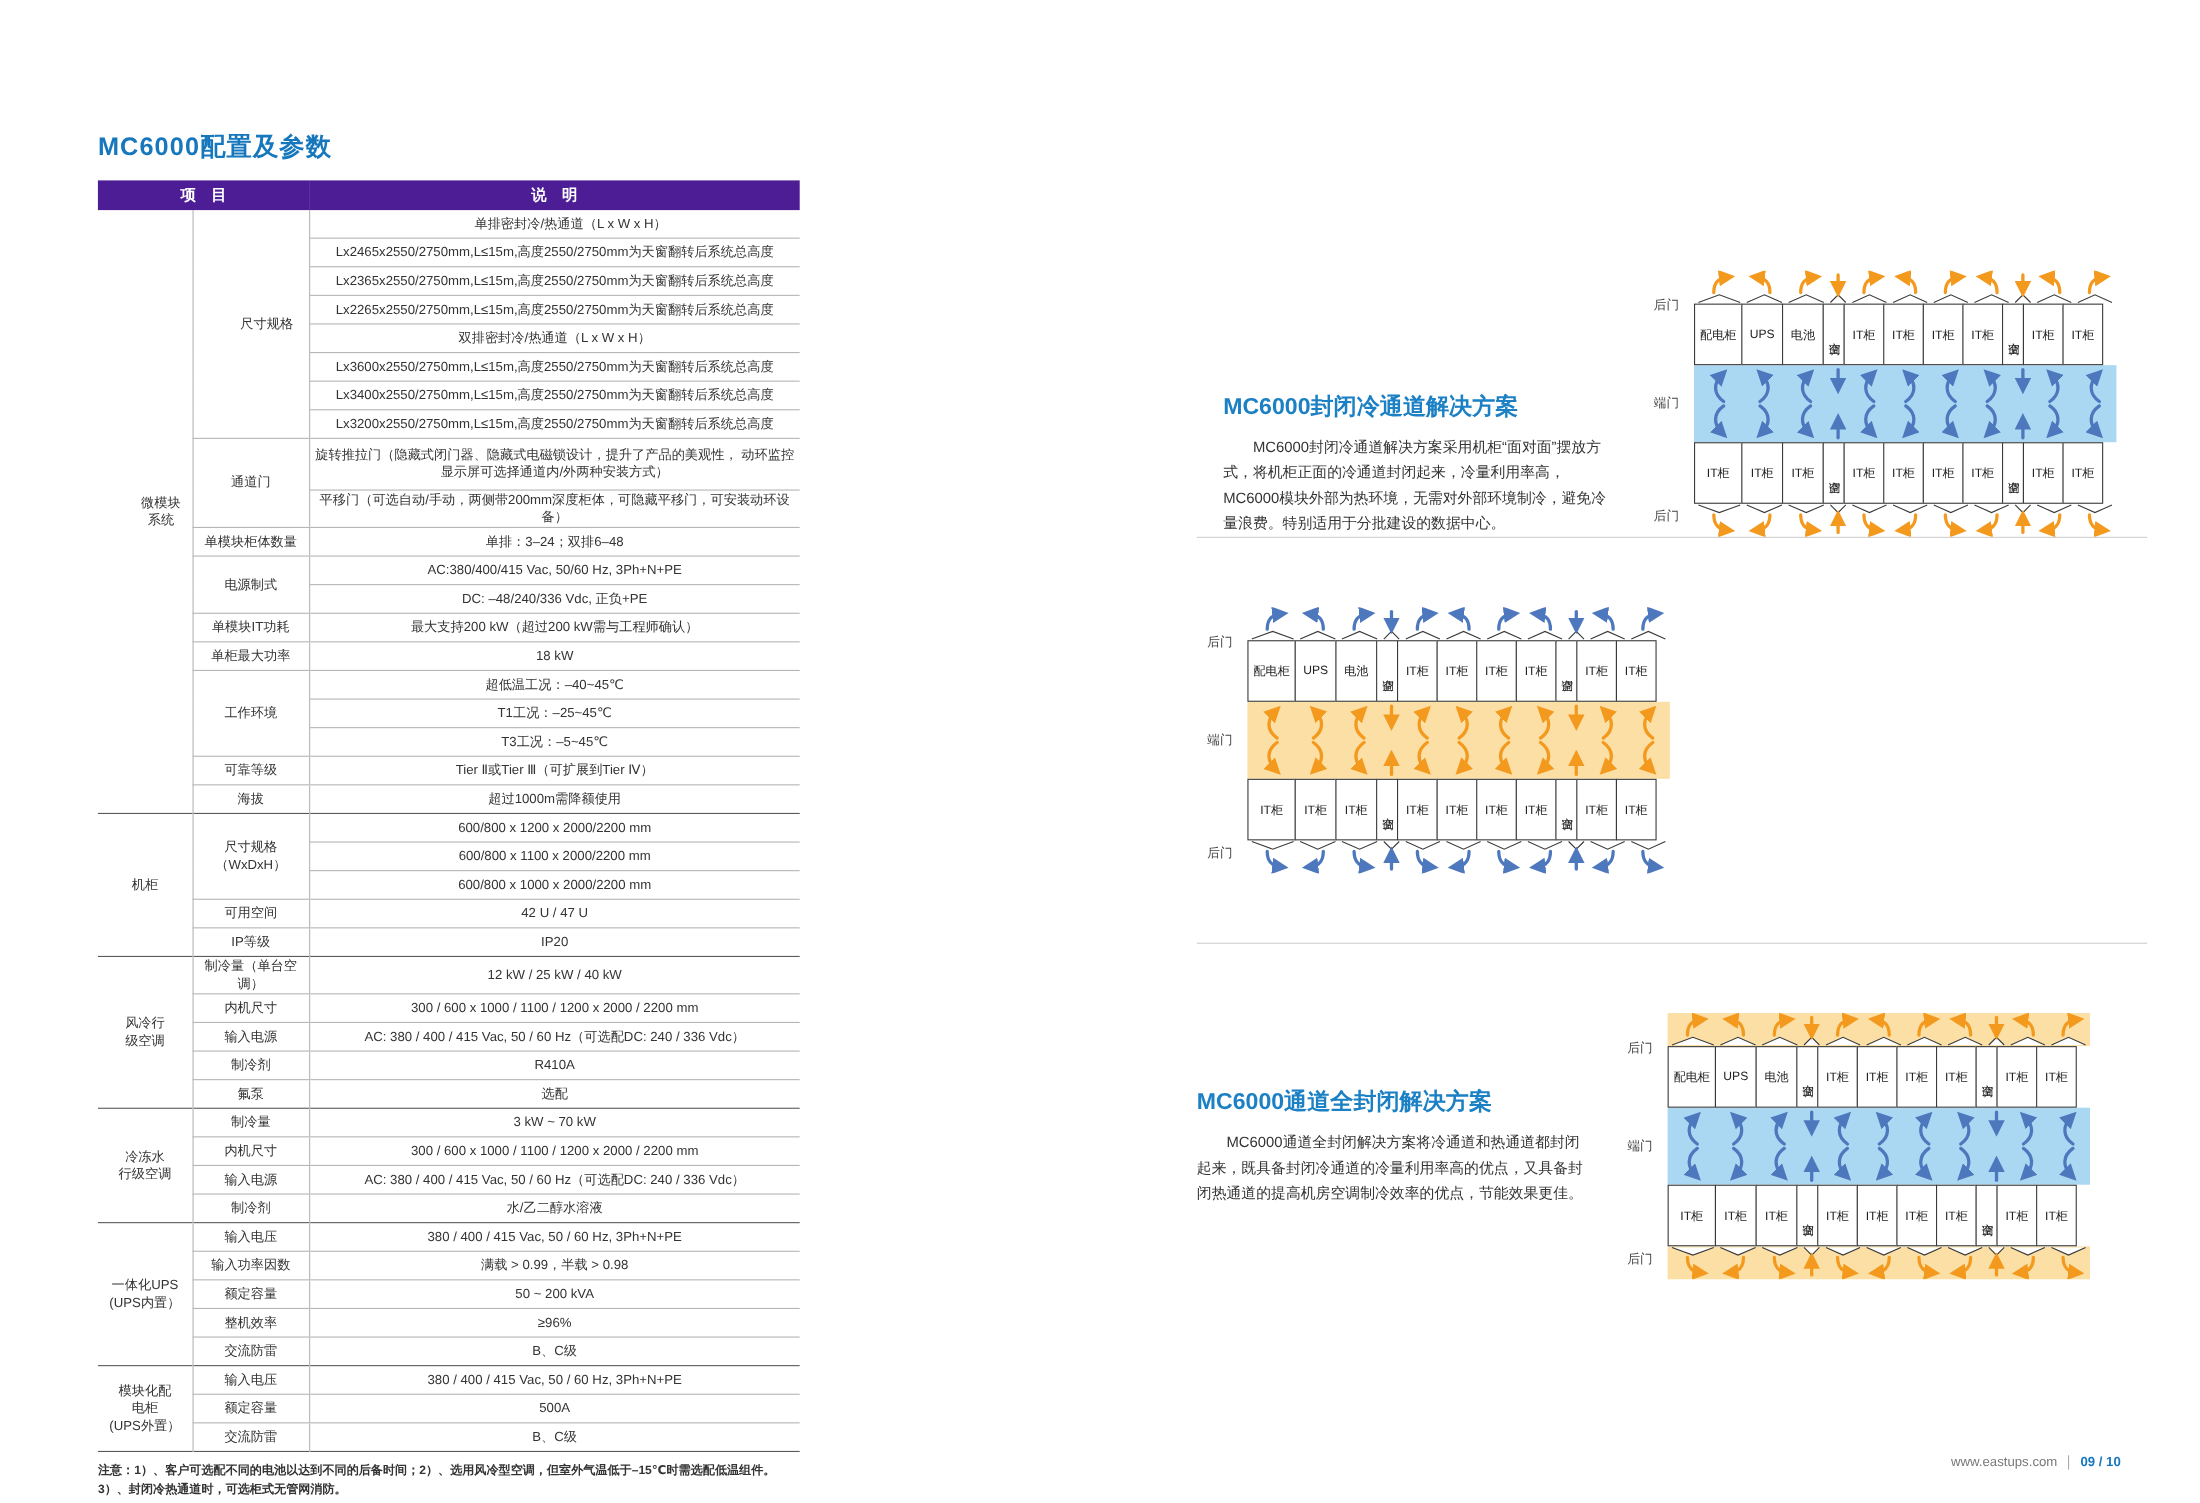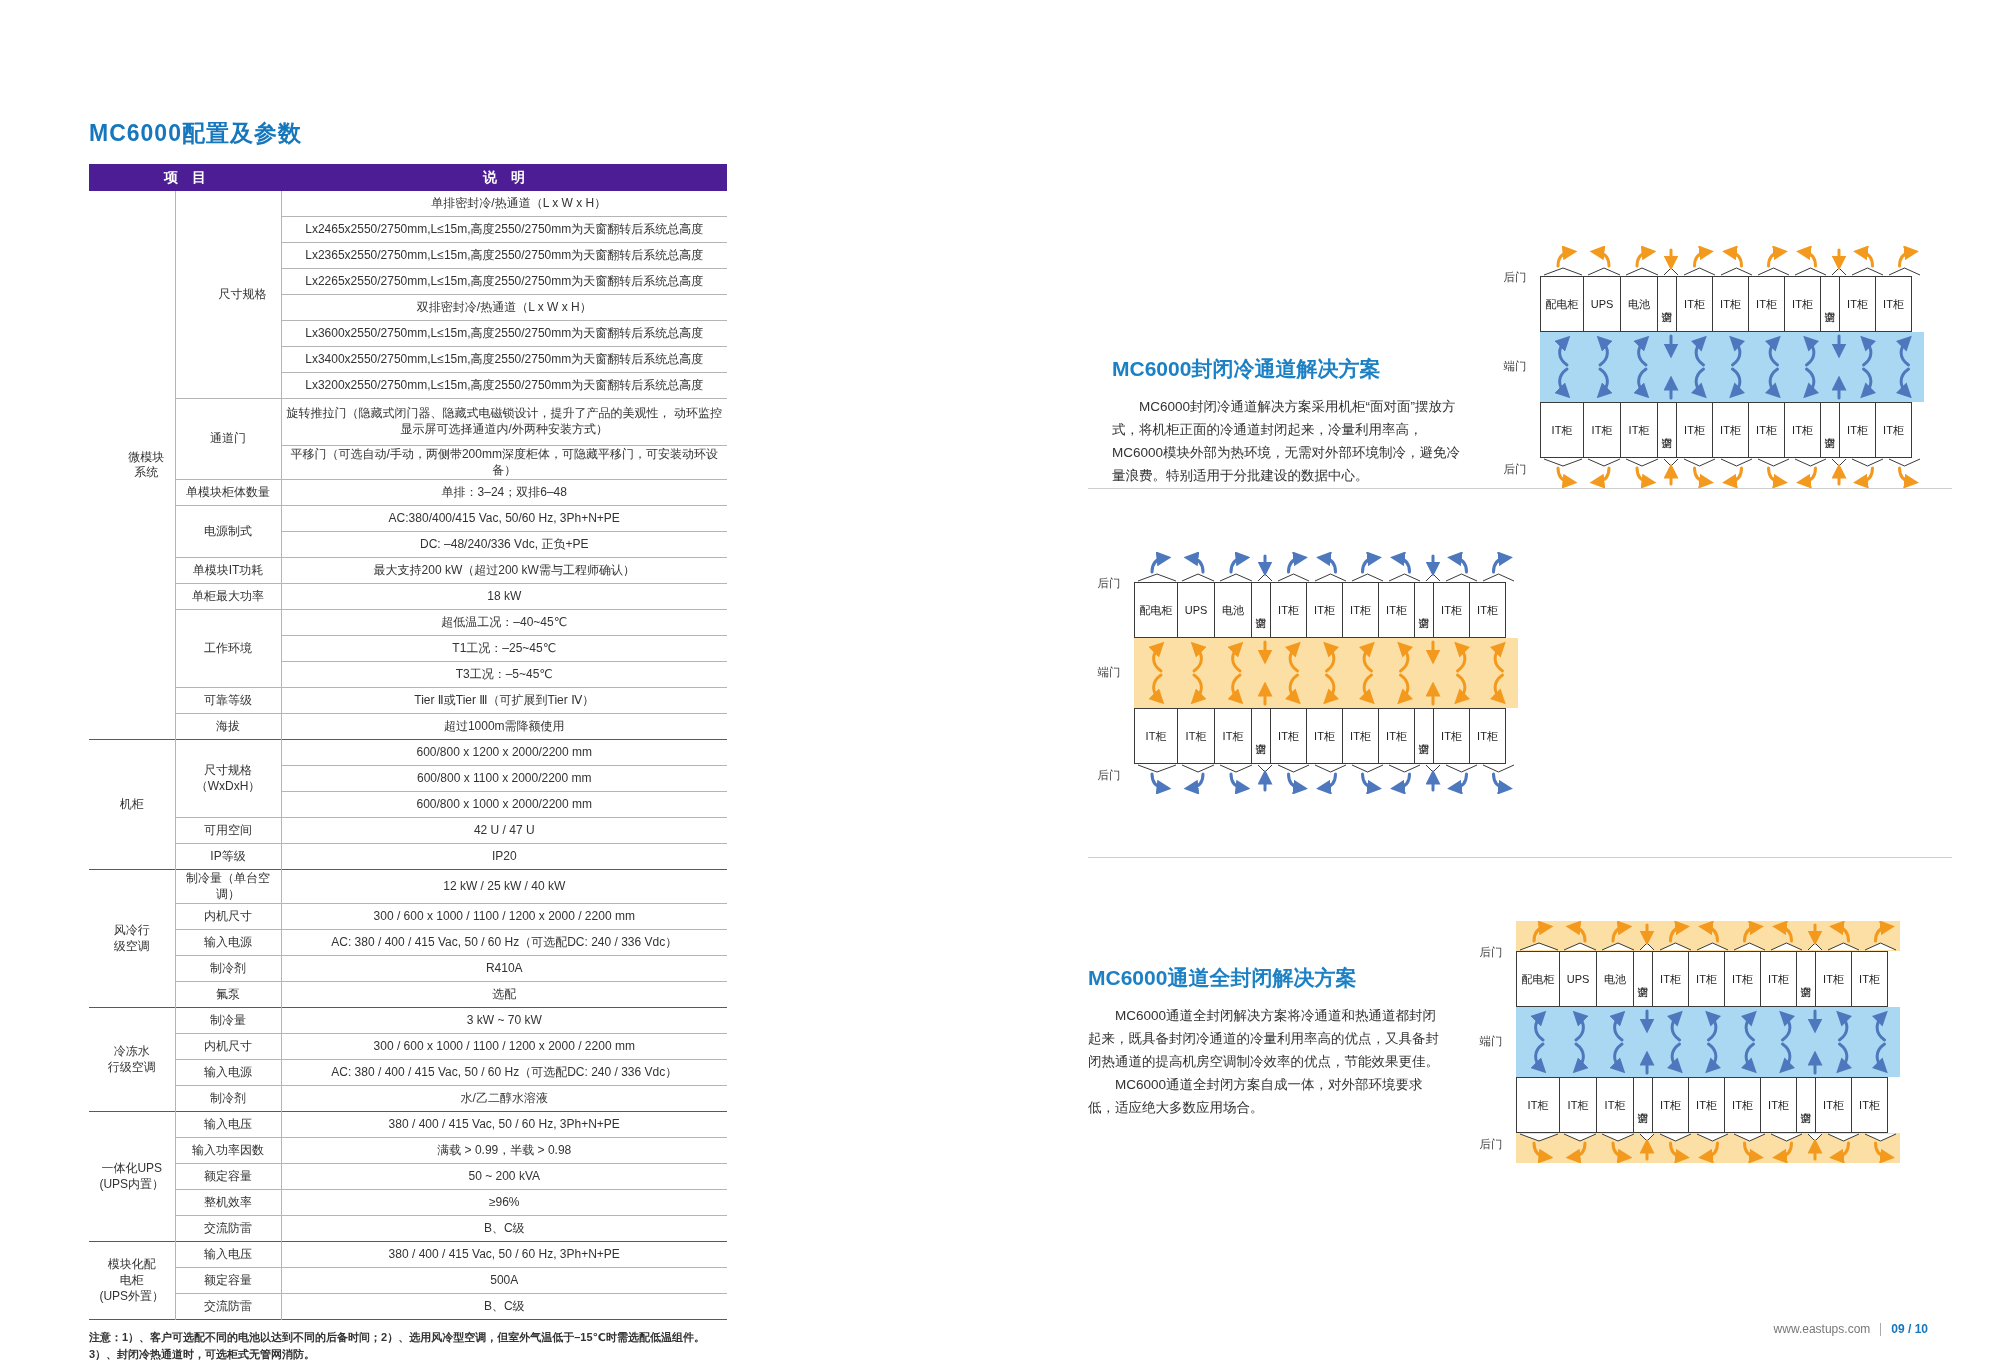--- a/index.html
+++ b/index.html
@@ -572,21 +572,20 @@
               <path d="M359.5,10 C359.5,18 362.5,23 371.5,24" fill="none" stroke="#4e78bd" stroke-width="3" stroke-linecap="round" marker-end="url(#mb)"></path>
             </svg></div>
         </div>
       </div>
   </div>
 
   <div class="solution s3">
     <div class="sol-text">
       <h2 class="sol-title">MC6000通道全封闭解决方案</h2>
       <p>MC6000通道全封闭解决方案将冷通道和热通道都封闭起来，既具备封闭冷通道的冷量利用率高的优点，又具备封闭热通道的提高机房空调制冷效率的优点，节能效果更佳。</p>
-      <p>MC6000通道全封闭方案自成一体，对外部环境要求低，适应绝大多数应用场合。</p>
     </div>
     <div class="sol-diagram">
         <div class="diag">
           <span class="dlabel l-top">后门</span>
           <span class="dlabel l-mid">端门</span>
           <span class="dlabel l-bot">后门</span>
           <div class="d-strip" style="background: rgb(251, 223, 164);"><svg width="384" height="30">
               <path d="M4,29 L23,22 L42,29" fill="#fff" stroke="#3a3a3a" stroke-width="1"></path>
               <path d="M48,29 L64,22 L80,29" fill="#fff" stroke="#3a3a3a" stroke-width="1"></path>
               <path d="M86,29 L102,22 L118,29" fill="#fff" stroke="#3a3a3a" stroke-width="1"></path>

